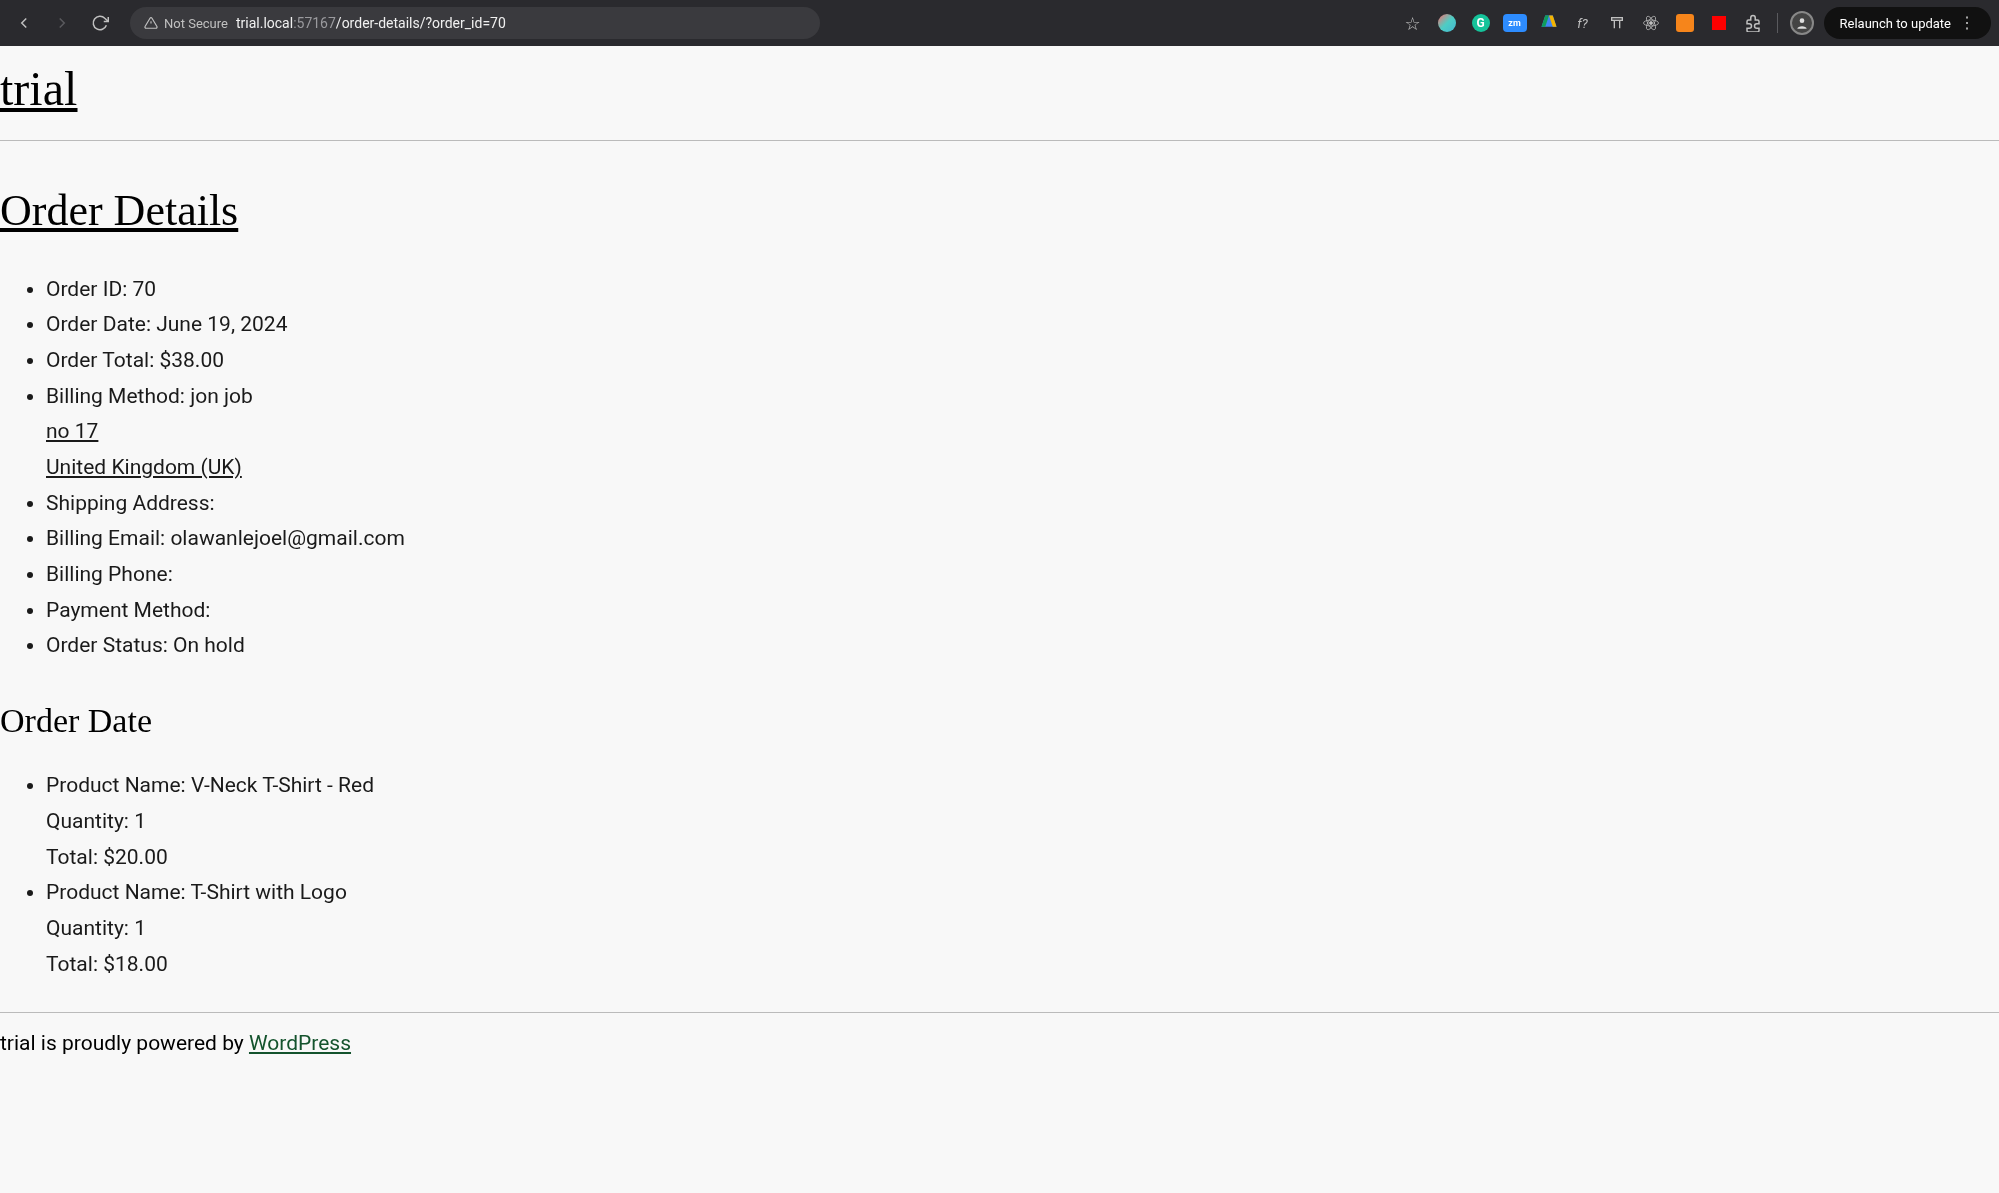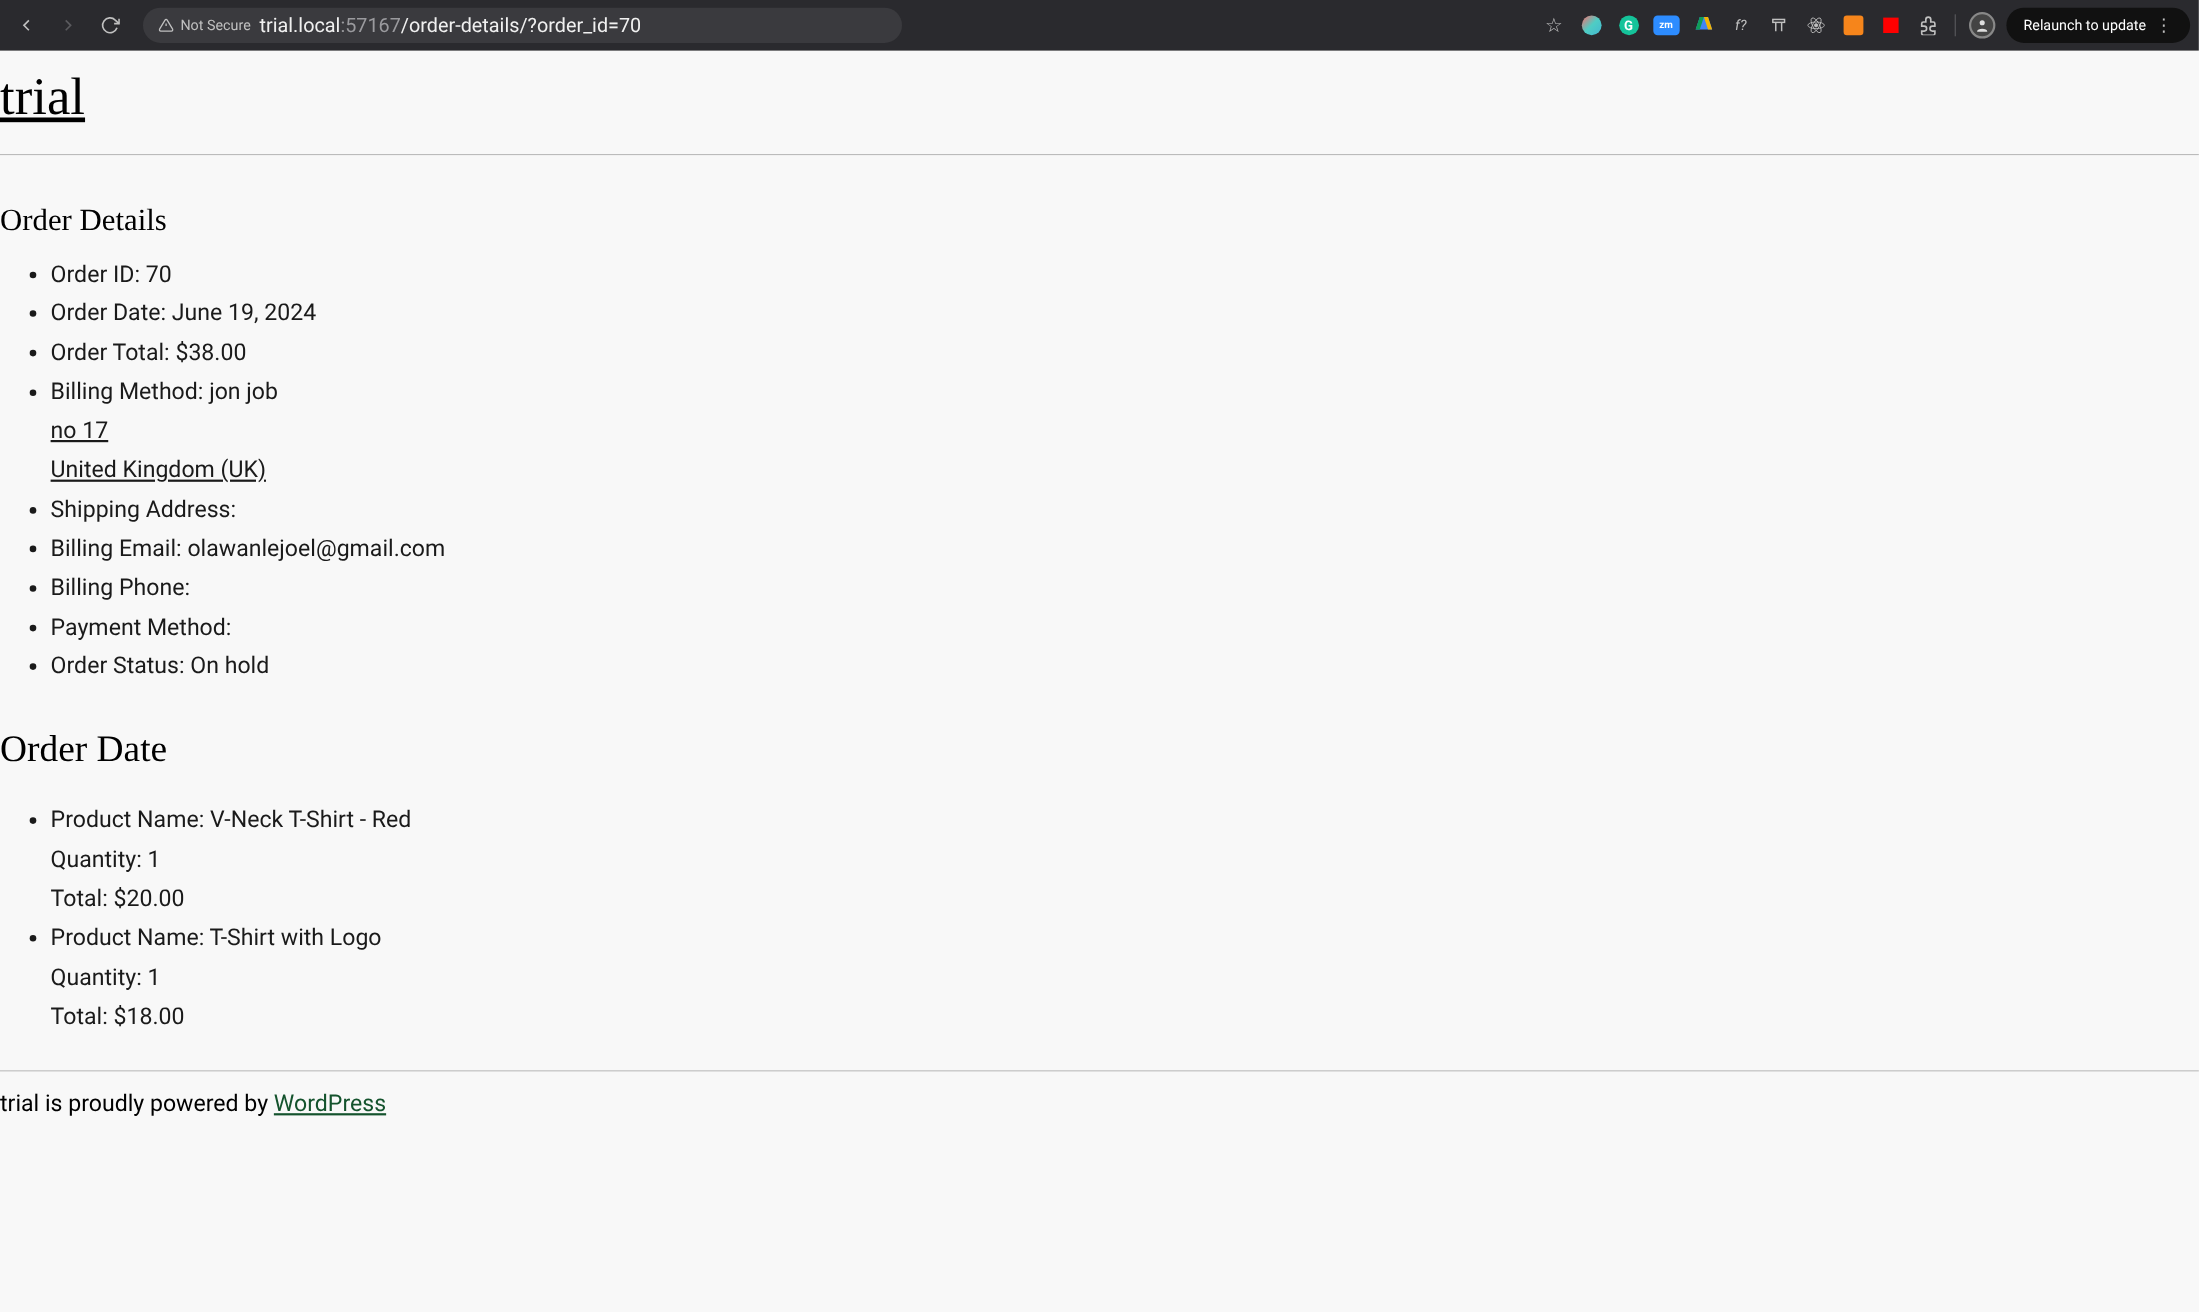--- a/index.html
+++ b/index.html
@@ -54,21 +54,21 @@
     .security-indicator {
       display: flex;
       align-items: center;
       gap: 6px;
       color: #c0c0c0;
       font-size: 13px;
     }
     
     .url-text {
       color: #c0c0c0;
-      font-size: 18px;
+      font-size: 14px;
     }
     
     .url-domain { color: #f0f0f0; }
     .url-port { color: #9a9a9e; }
     .url-path { color: #f0f0f0; }
     
     .toolbar-right {
       display: flex;
       align-items: center;
       gap: 10px;
@@ -197,23 +197,24 @@
     }
     
     .hr-line-footer {
       border: none;
       border-top: 1px solid #bbb;
       margin: 30px 0 0 0;
     }
     
     .page-heading {
       font-family: Georgia, 'Times New Roman', serif;
-      font-size: 28px;
+      font-size: 44px;
       font-weight: normal;
-      margin: 44px 0 16px 0;
+      margin: 44px 0 36px 0;
+      text-decoration: underline;
     }
     
     .sub-heading {
       font-family: Georgia, 'Times New Roman', serif;
       font-size: 34px;
       font-weight: normal;
       margin: 38px 0 28px 0;
     }
     
     ul.details-list {

